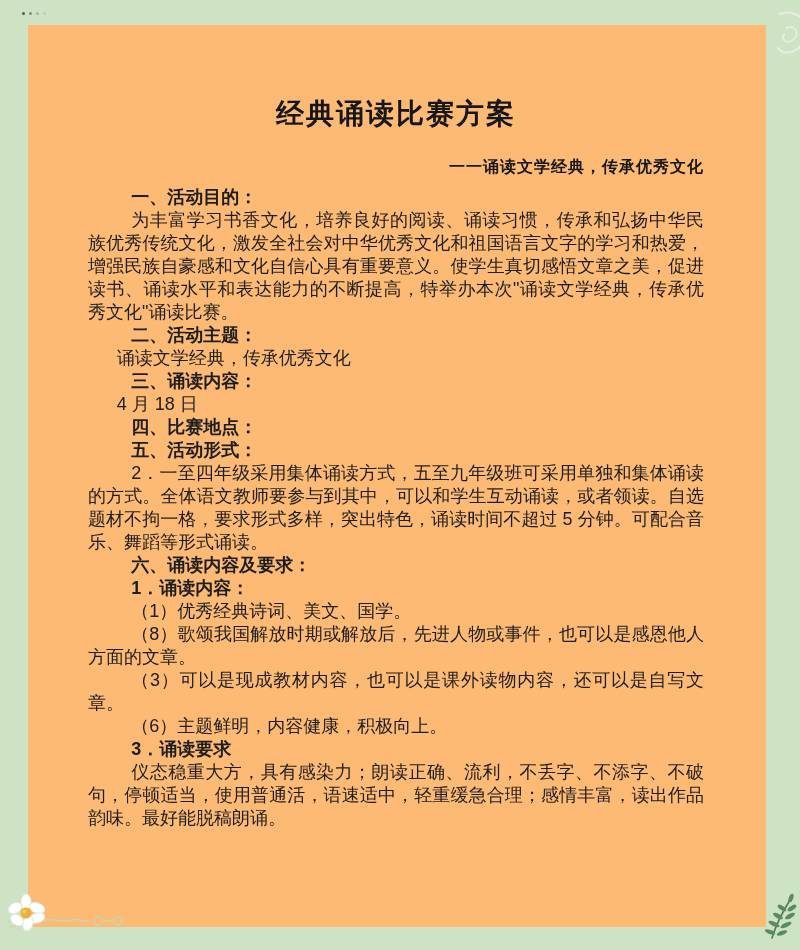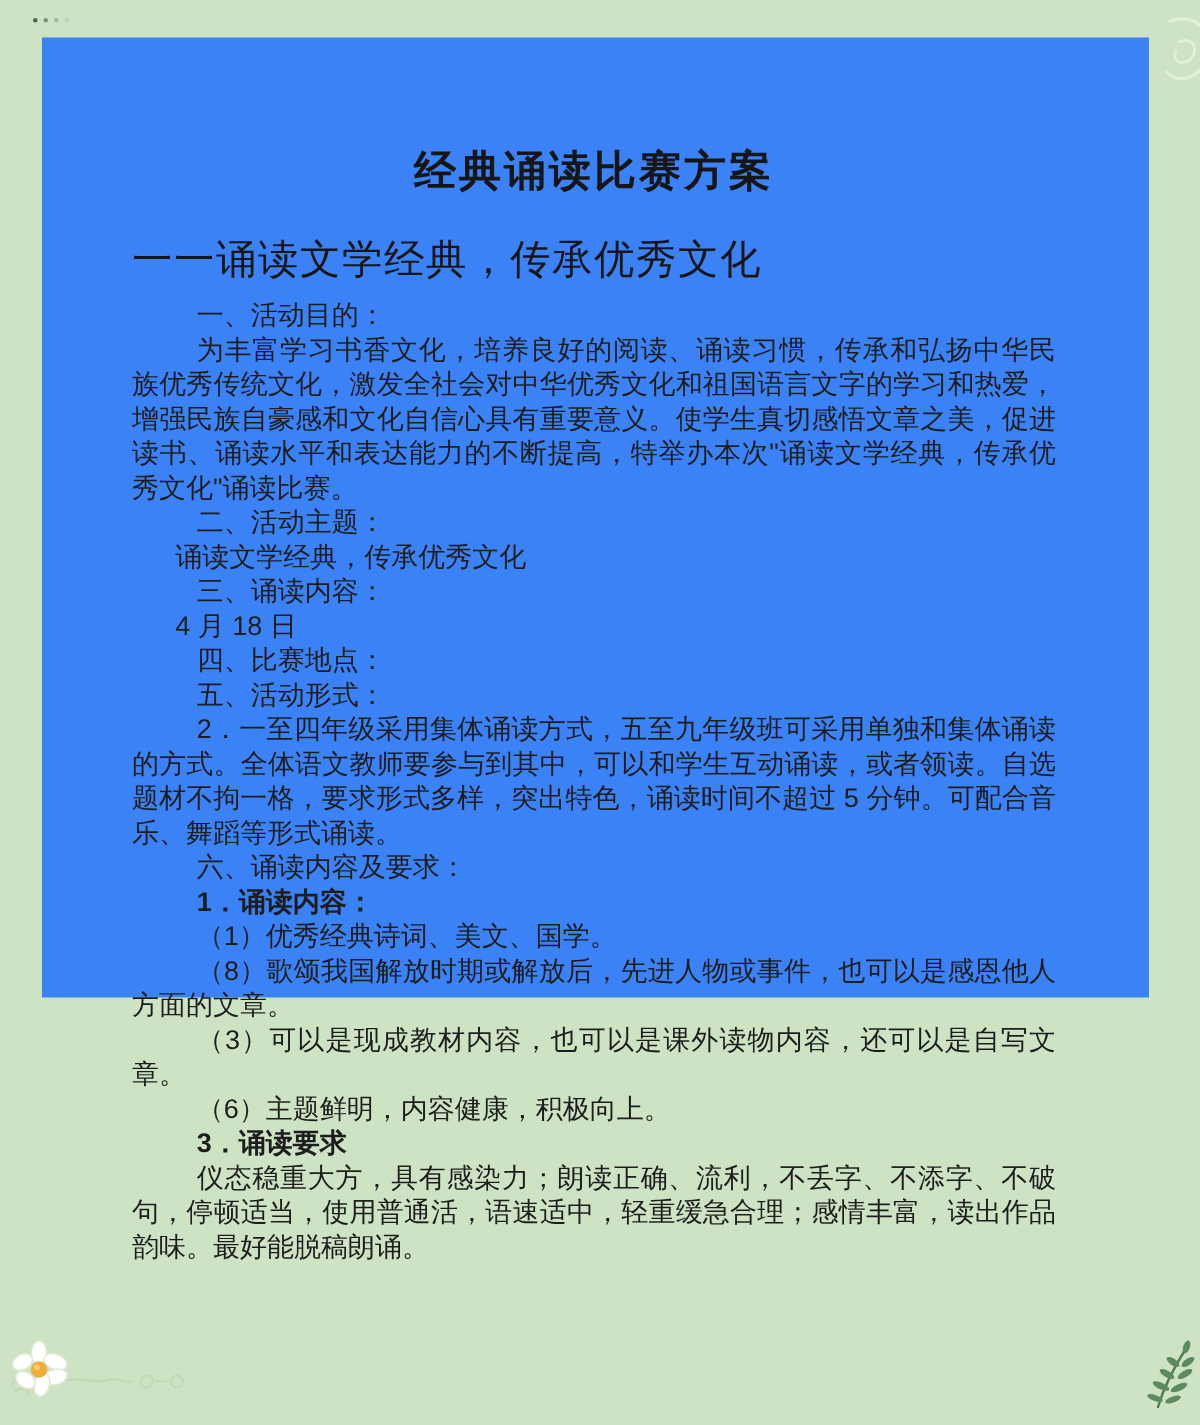--- a/index.html
+++ b/index.html
@@ -15,55 +15,55 @@
     position: relative;
     width: 800px;
     height: 950px;
     background: #cee2c4;
   }
   .paper {
     position: absolute;
     left: 28px;
     top: 25px;
     width: 738px;
-    height: 640px;
-    background: #3b82f6;
+    height: 902px;
+    background: #fdba74;
     box-sizing: border-box;
     padding: 72px 62px 0 60px;
     color: #1d1d1d;
   }
   .doc-title {
     margin: 0;
     text-align: center;
     font-size: 28px;
     font-weight: 700;
     letter-spacing: 2px;
     line-height: 1.2;
     color: #161616;
   }
   .doc-subtitle {
     margin: 26px 0 0 0;
-    text-align: left;
-    font-size: 27px;
-    font-weight: 400;
+    text-align: right;
+    font-size: 16px;
+    font-weight: 700;
     letter-spacing: 1px;
     line-height: 1.2;
     color: #161616;
   }
   .doc-body {
     margin-top: 10px;
     font-size: 18px;
     line-height: 23px;
   }
   .doc-body p {
     margin: 0;
     text-align: justify;
     word-break: break-all;
   }
-  .b-heading    { font-weight: 400; text-indent: 2.4em; }
+  .b-heading    { font-weight: 700; text-indent: 2.4em; }
   .b-subheading { font-weight: 700; text-indent: 2.4em; }
   .b-para       { text-indent: 2.4em; }
   .b-item       { text-indent: 2.4em; }
   .b-content    { text-indent: 1.6em; }
 
   
   .corner-dots {
     position: absolute;
     left: 22px;
     top: 12px;

